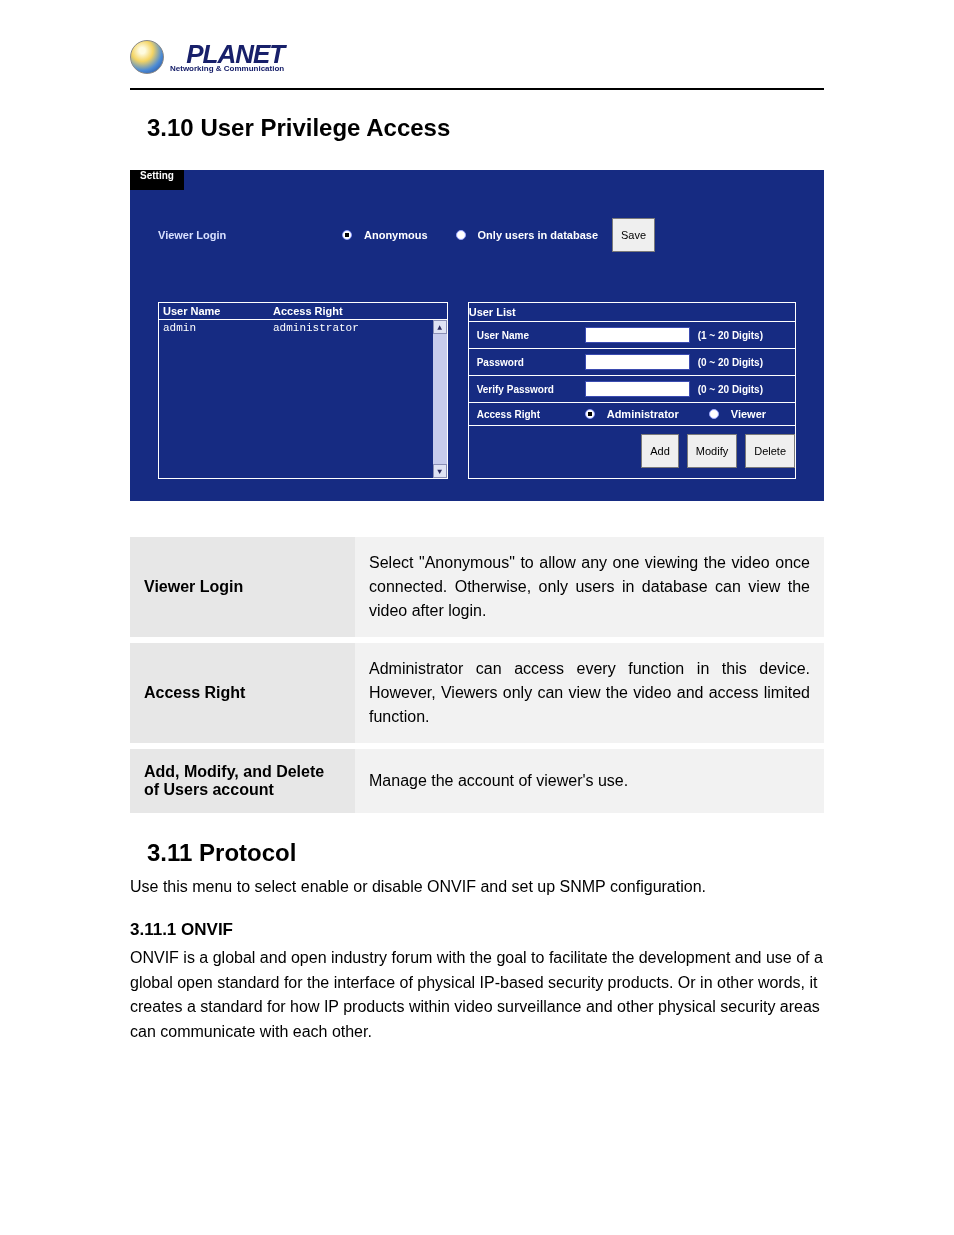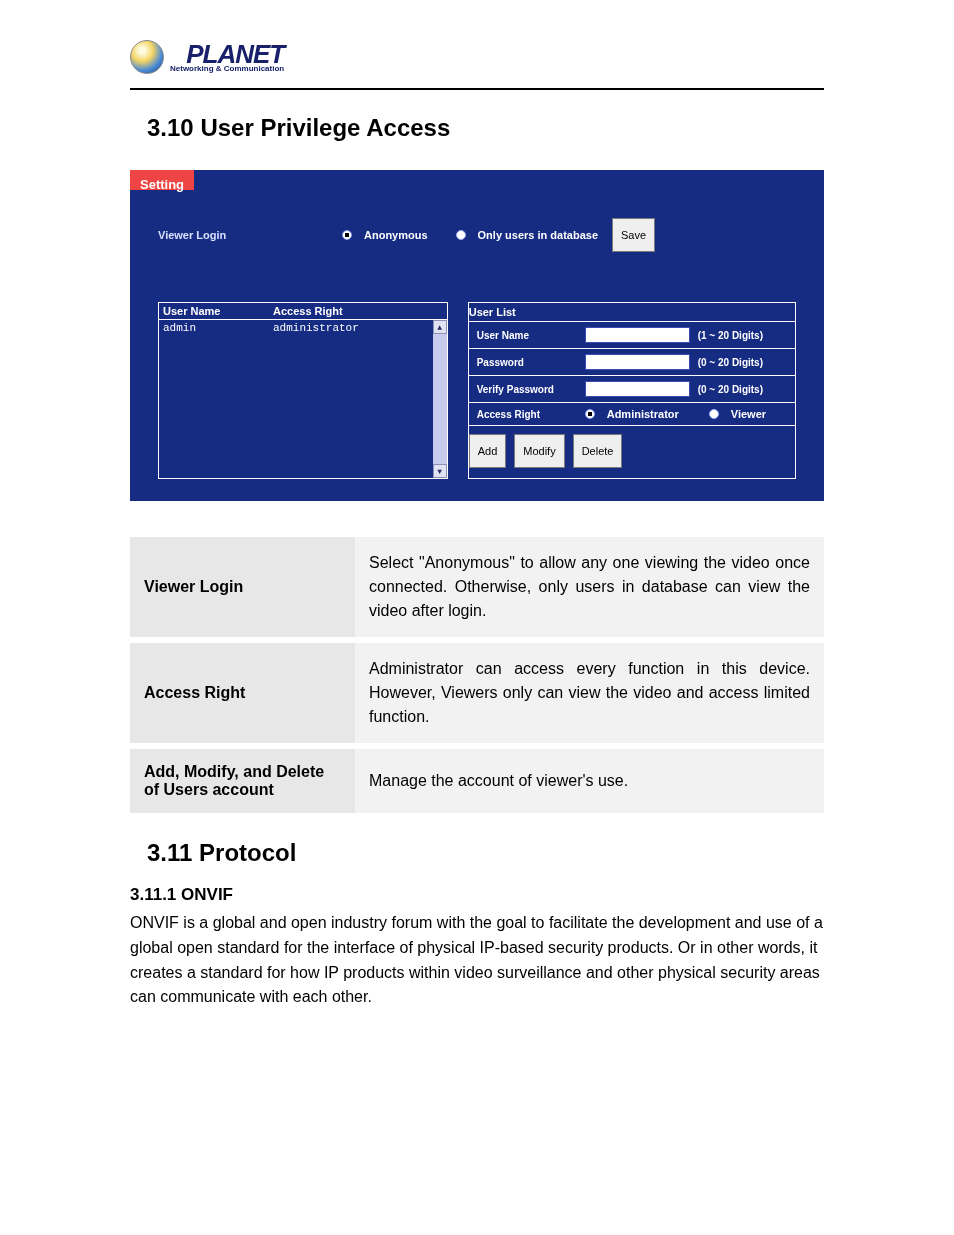--- a/index.html
+++ b/index.html
@@ -66,25 +66,25 @@
   
   .panel {
     margin: 28px 0 36px 0;
     background: #162b82;
     color: #fff;
     font-family: Tahoma, Arial, sans-serif;
     font-size: 11px;
   }
   .tab-bar { background: #162b82; height: 20px; display: flex; }
   .tab {
-    background: #ef4444;
-    color: #fff;
-    font-weight: bold;
-    padding: 7px 10px;
-    font-size: 13px;
+    background: #000000;
+    color: #fff;
+    font-weight: bold;
+    padding: 0 10px;
+    font-size: 10px;
   }
   .panel-body {
     padding: 28px 28px 22px 28px;
   }
   .viewer-row {
     display: flex;
     align-items: center;
     gap: 14px;
     margin-bottom: 50px;
   }
@@ -184,21 +184,21 @@
     height: 16px;
     background: #fff;
     border: 1px solid #3b4bb0;
   }
   .uf-hint {
     font-size: 10px;
     font-weight: bold;
   }
   .uf-actions {
     display: flex;
-    justify-content: flex-start;
+    justify-content: flex-end;
     gap: 8px;
     padding: 8px 0 10px 0;
   }
 
   
   table.desc {
     width: 100%;
     border-collapse: collapse;
     margin: 0 0 26px 0;
     font-size: 16px;
@@ -322,17 +322,18 @@
       <td class="val">Administrator can access every function in this device. However, Viewers only can view the video and access limited function.</td>
     </tr>
     <tr>
       <td class="key">Add, Modify, and Delete of Users account</td>
       <td class="val">Manage the account of viewer's use.</td>
     </tr>
   </tbody>
     </table>
 
   <h2 class="section">3.11 Protocol</h2>
+  <p class="body">Use this menu to select enable or disable ONVIF and set up SNMP configuration.</p>
 
   <h3 class="sub">3.11.1 ONVIF</h3>
   <p class="body">ONVIF is a global and open industry forum with the goal to facilitate the development and use of a global open standard for the interface of physical IP-based security products. Or in other words, it creates a standard for how IP products within video surveillance and other physical security areas can communicate with each other.</p>
 
 </div>
 
 </body></html>

